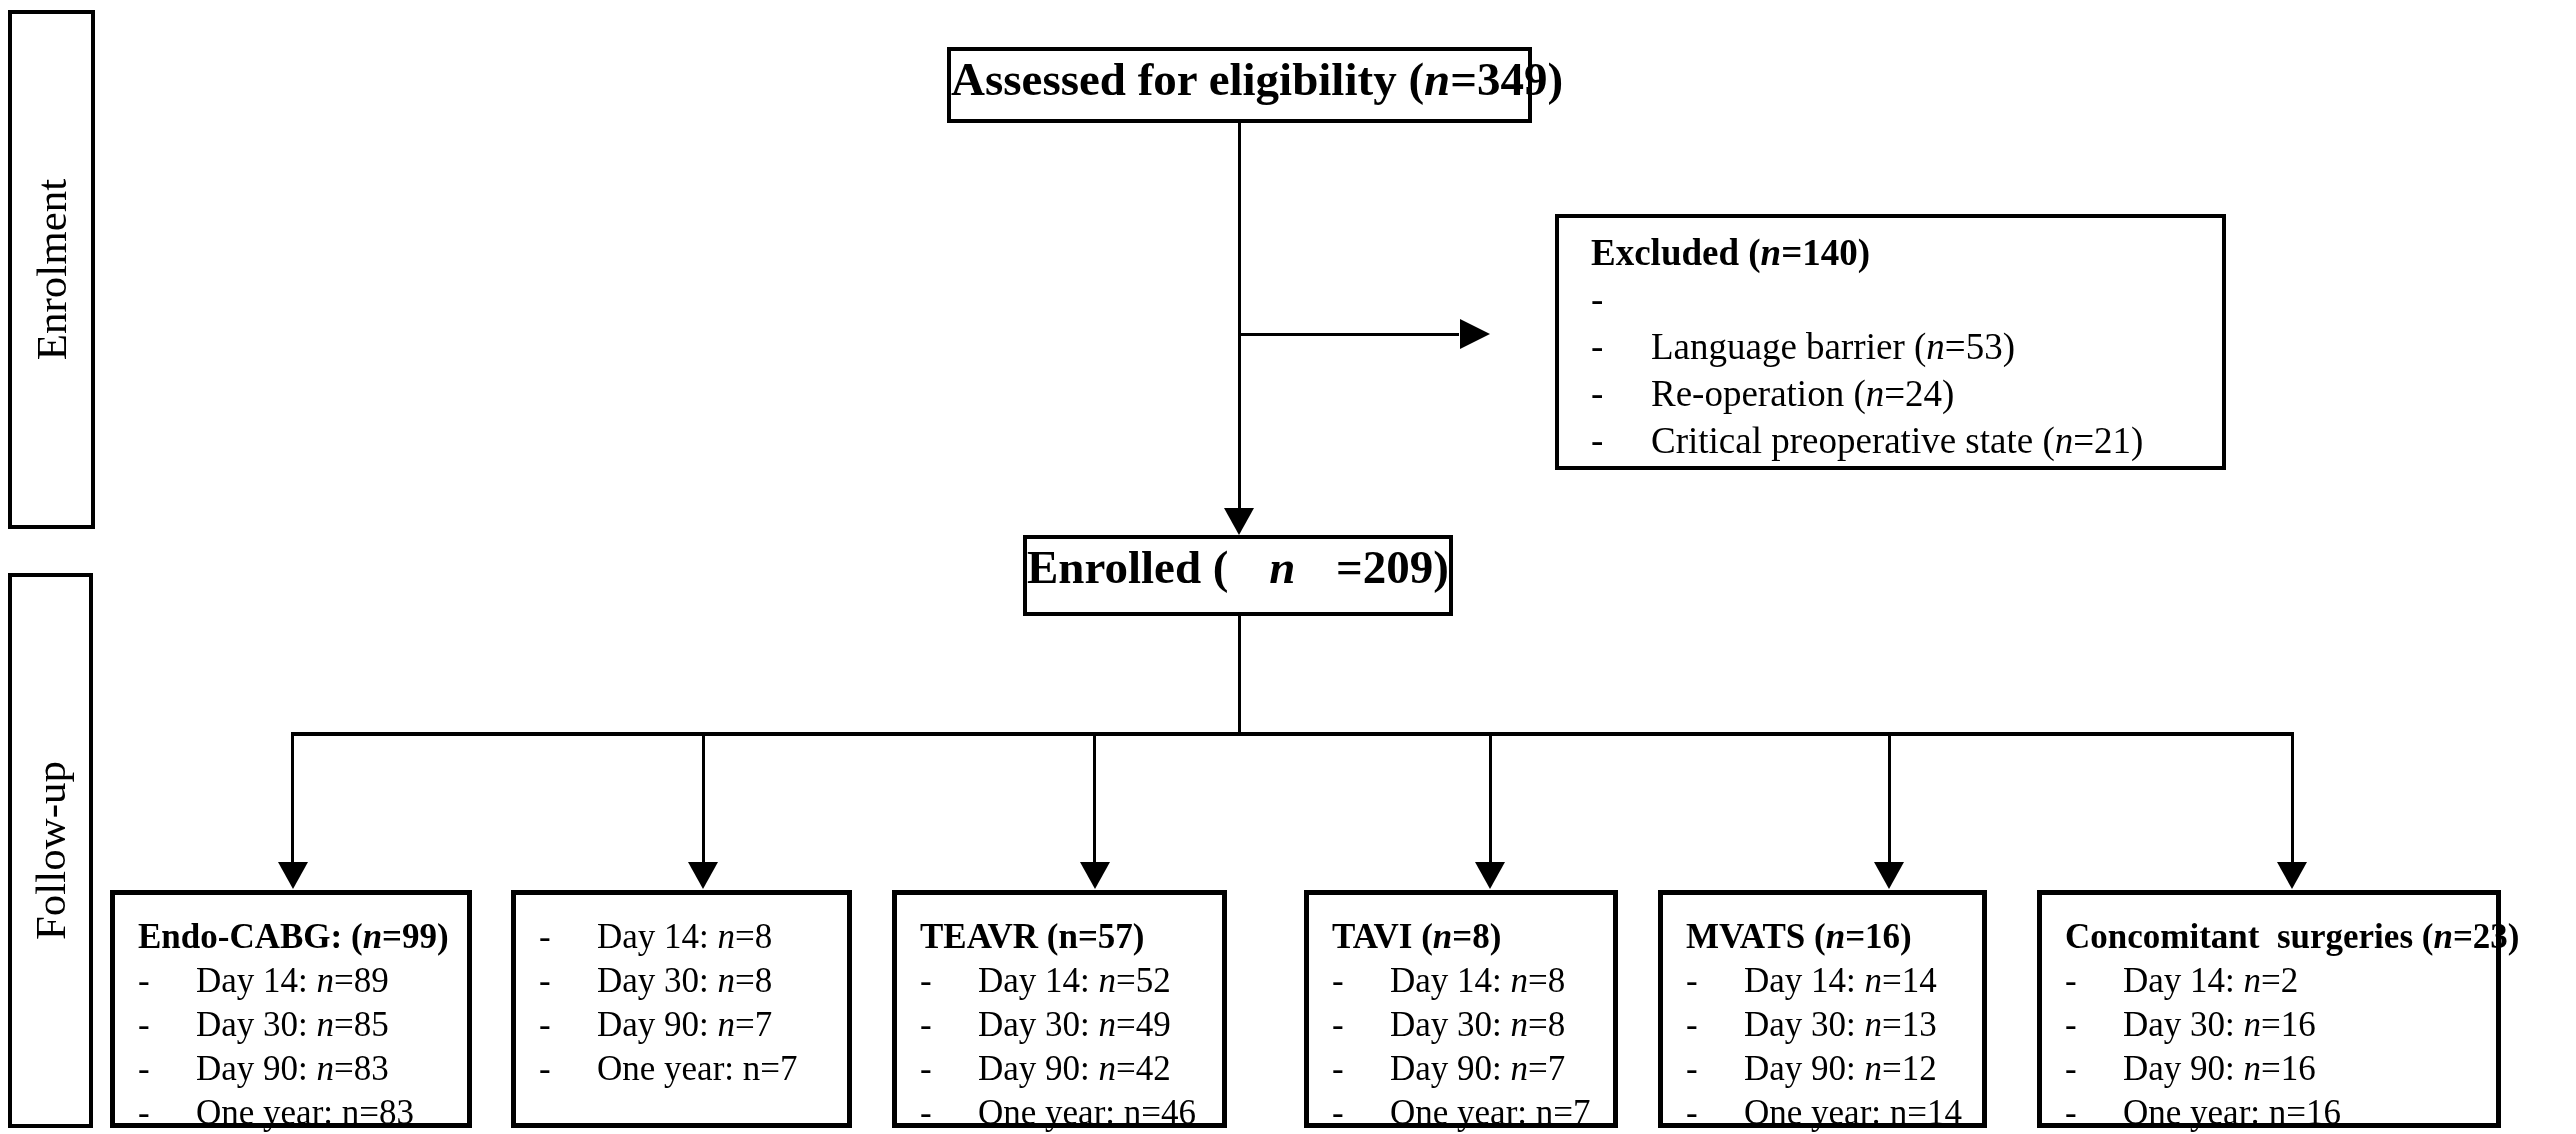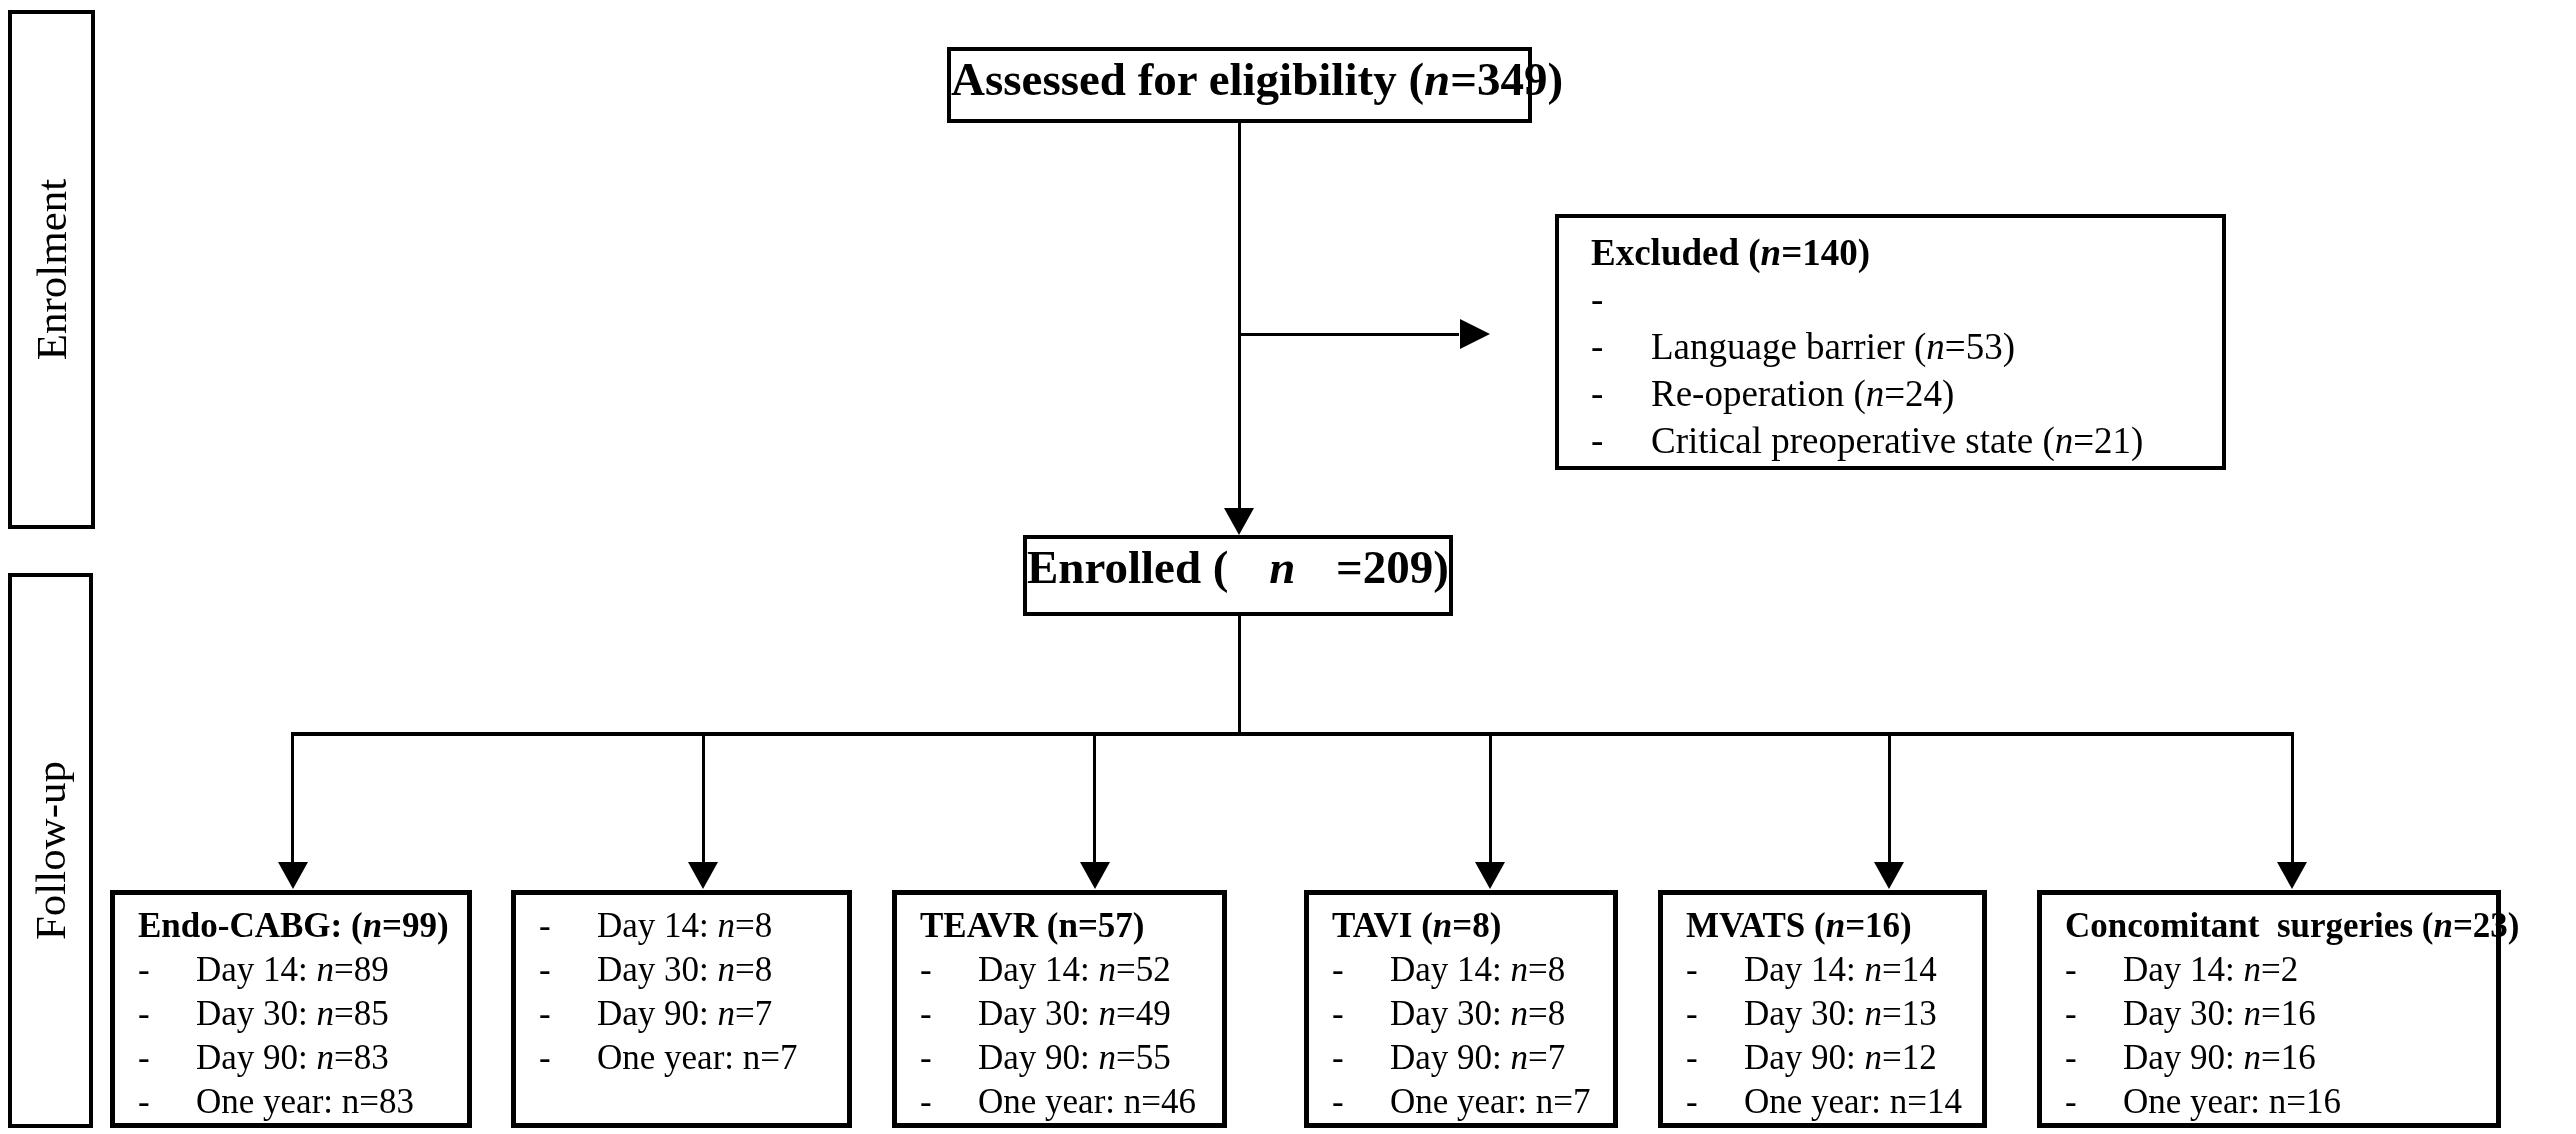--- a/index.html
+++ b/index.html
@@ -27,21 +27,21 @@
   #enrolled{left:1023px;top:535px;width:430px;height:81px;}
   .center-title{display:flex;justify-content:space-between;padding-top:0;
     font-weight:bold;font-size:47px;line-height:1.2;white-space:pre;}
 
   #excluded{left:1555px;top:214px;width:671px;height:256px;padding:10.6px 10.6px 0 32px;}
   #excluded .box-title{font-size:37px;line-height:47px;}
   #excluded .item{font-size:37px;line-height:47px;}
   #excluded .dash{width:60px;}
 
   
-  .gbx{top:890px;height:238px;padding:9px 6px 0 23px;border-width:5.3px;}
+  .gbx{top:890px;height:238px;padding:20px 6px 0 23px;border-width:5.3px;}
   #g1{left:110px;width:362px;}
   #g2{left:511px;width:341px;}
   #g3{left:892px;width:335px;}
   #g4{left:1304px;width:314px;}
   #g5{left:1658px;width:329px;}
   #g6{left:2037px;width:464px;}
   .gbx .box-title{font-size:35px;line-height:44px;}
   .gbx .item{font-size:35px;line-height:44px;}
   .gbx .dash{width:58px;}
 
@@ -165,21 +165,21 @@
         <div class="item">
           <span class="dash">-</span>
           <span class="itx"><span>Day 14: </span><span class="it">n</span><span>=52</span></span>
         </div>
         <div class="item">
           <span class="dash">-</span>
           <span class="itx"><span>Day 30: </span><span class="it">n</span><span>=49</span></span>
         </div>
         <div class="item">
           <span class="dash">-</span>
-          <span class="itx"><span>Day 90: </span><span class="it">n</span><span>=55</span></span>
+          <span class="itx"><span>Day 90: </span><span class="it">n</span><span>=42</span></span>
         </div>
         <div class="item">
           <span class="dash">-</span>
           <span class="itx"><span>One year: n=46</span></span>
         </div>
       </div>
   </div>
   <div class="bx gbx" id="g4">
     <div class="box-title"><span>TAVI (</span><span class="it">n</span><span>=8)</span></div>
     <div class="items">

